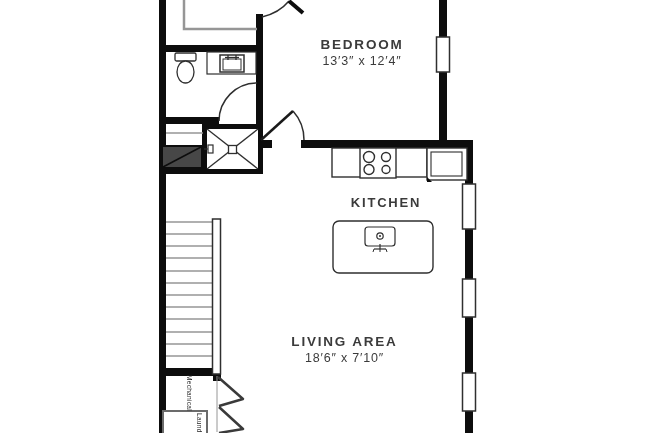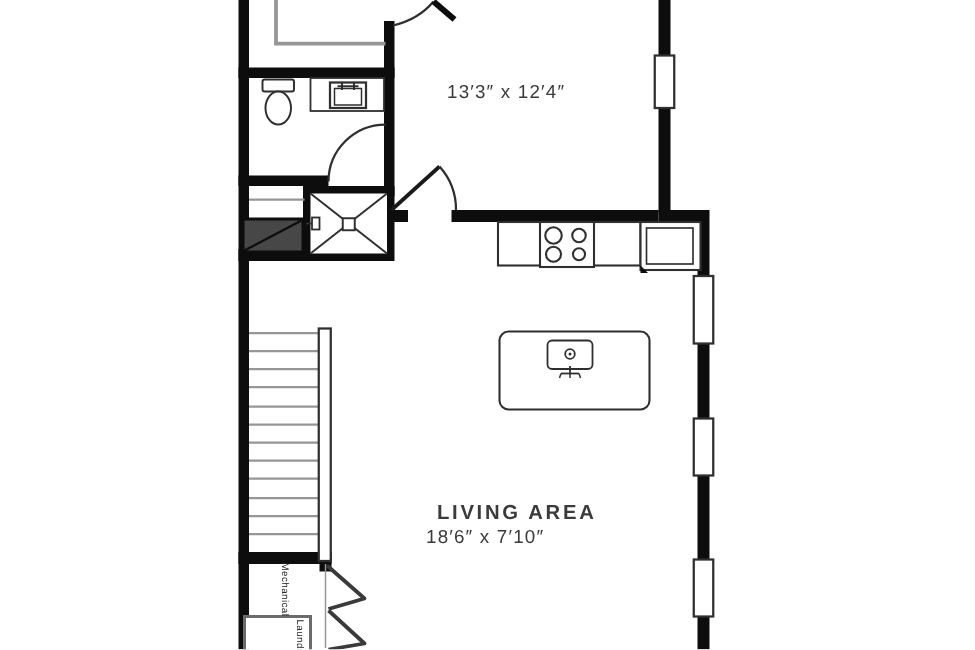--- a/index.html
+++ b/index.html
@@ -19,21 +19,21 @@
   .wall{fill:var(--wall);stroke:none;}
   .fixline{stroke:var(--line);fill:none;}
   .fixfill{fill:#ffffff;stroke:var(--line);}
   .grayline{stroke:var(--muted);fill:none;}
   .room-label{
     position:absolute;color:var(--text);font-weight:bold;
     font-size:13.5px;letter-spacing:1.8px;text-align:center;white-space:nowrap;
   }
   .room-dims{
     position:absolute;color:var(--text);font-weight:normal;
-    font-size:12.5px;letter-spacing:0.8px;text-align:left;white-space:nowrap;
+    font-size:12.5px;letter-spacing:0.8px;text-align:center;white-space:nowrap;
   }
   .closet-label{
     position:absolute;color:#222;font-size:6.5px;letter-spacing:0.3px;
     writing-mode:vertical-rl;white-space:nowrap;
   }
 </style>
 </head>
 <body>
 
 <div id="stage">
@@ -154,22 +154,24 @@
     </g>
 
     <g>
       <line class="grayline" x1="217" y1="376" x2="217" y2="432" stroke-width="1"></line>
       <polyline points="218,377 243,399 219,406" fill="none" stroke="#3a3a3a" stroke-width="2.5" stroke-linejoin="round"></polyline>
       <polyline points="219,407 243,429 219,433" fill="none" stroke="#3a3a3a" stroke-width="2.5" stroke-linejoin="round"></polyline>
       <rect x="163" y="411" width="44" height="26" fill="#ffffff" stroke="#6b6b6b" stroke-width="2"></rect>
     </g>
   </svg>
 
+  <div class="room-label" style="left:298px;top:37px;width:128px;">BEDROOM</div>
   <div class="room-dims" style="left:298px;top:54px;width:128px;">13′3″ x 12′4″</div>
 
+  <div class="room-label" style="left:336px;top:195px;width:100px;font-size:13px;">KITCHEN</div>
 
   <div class="room-label" style="left:284px;top:334px;width:121px;text-align:center;">LIVING AREA</div>
   <div class="room-dims" style="left:284px;top:351px;width:121px;">18′6″ x 7′10″</div>
 
   <div class="closet-label" style="left:186px;top:375px;height:40px;">Mechanical</div>
   <div class="closet-label" style="left:196px;top:413px;height:22px;">Laundry</div>
 
 </div>
 
 </body></html>

